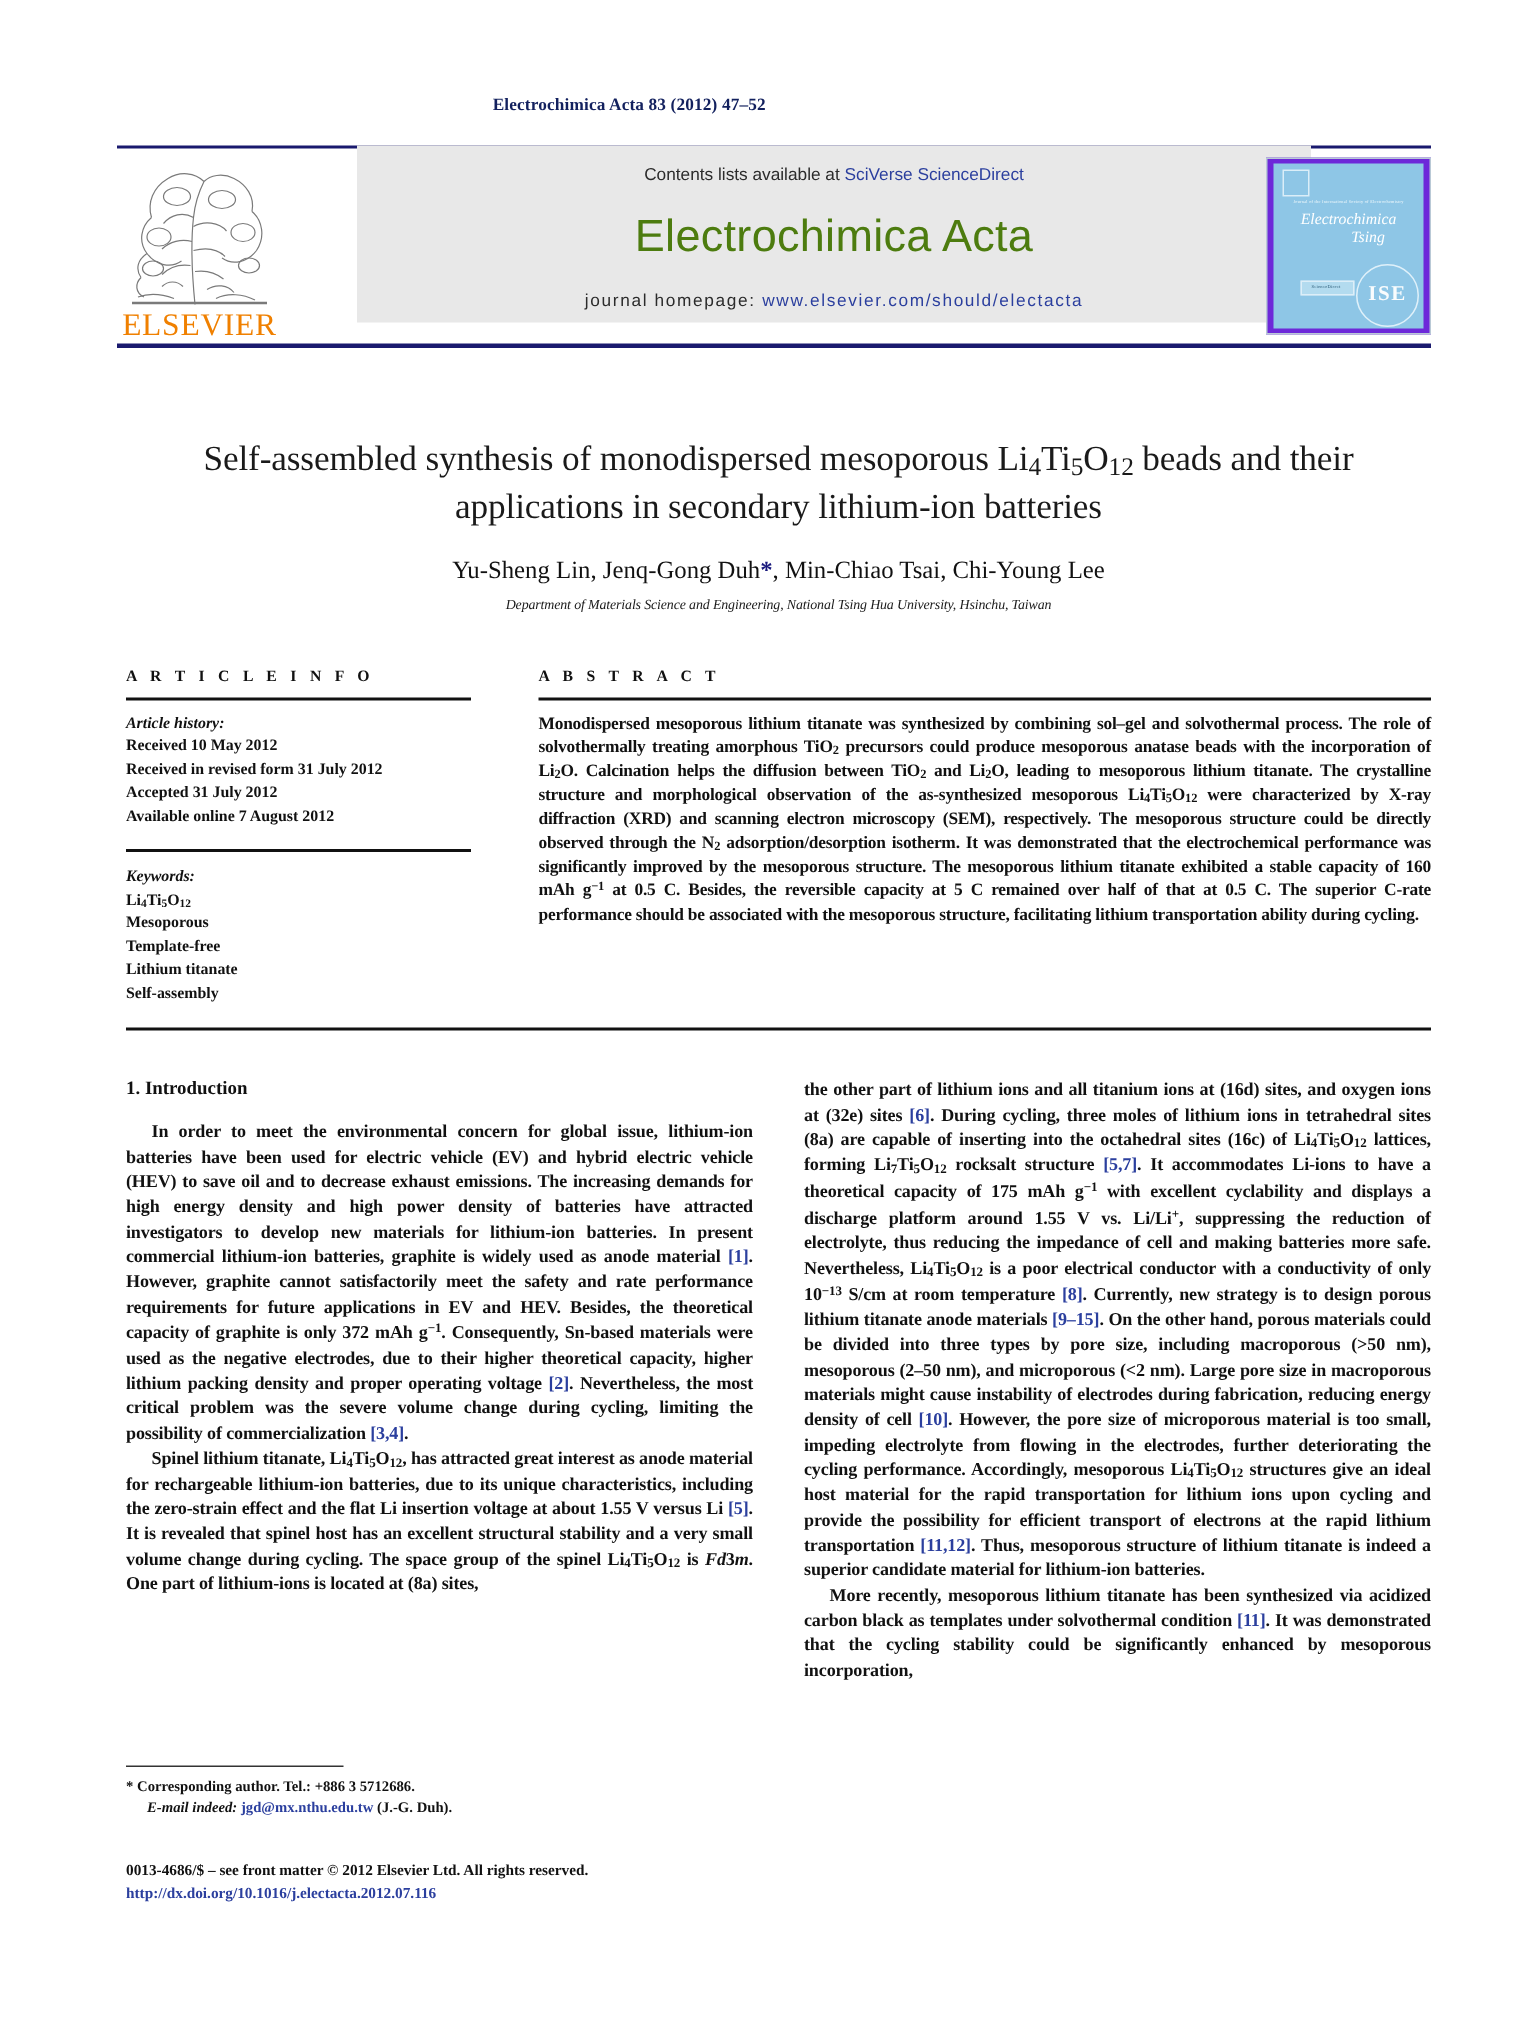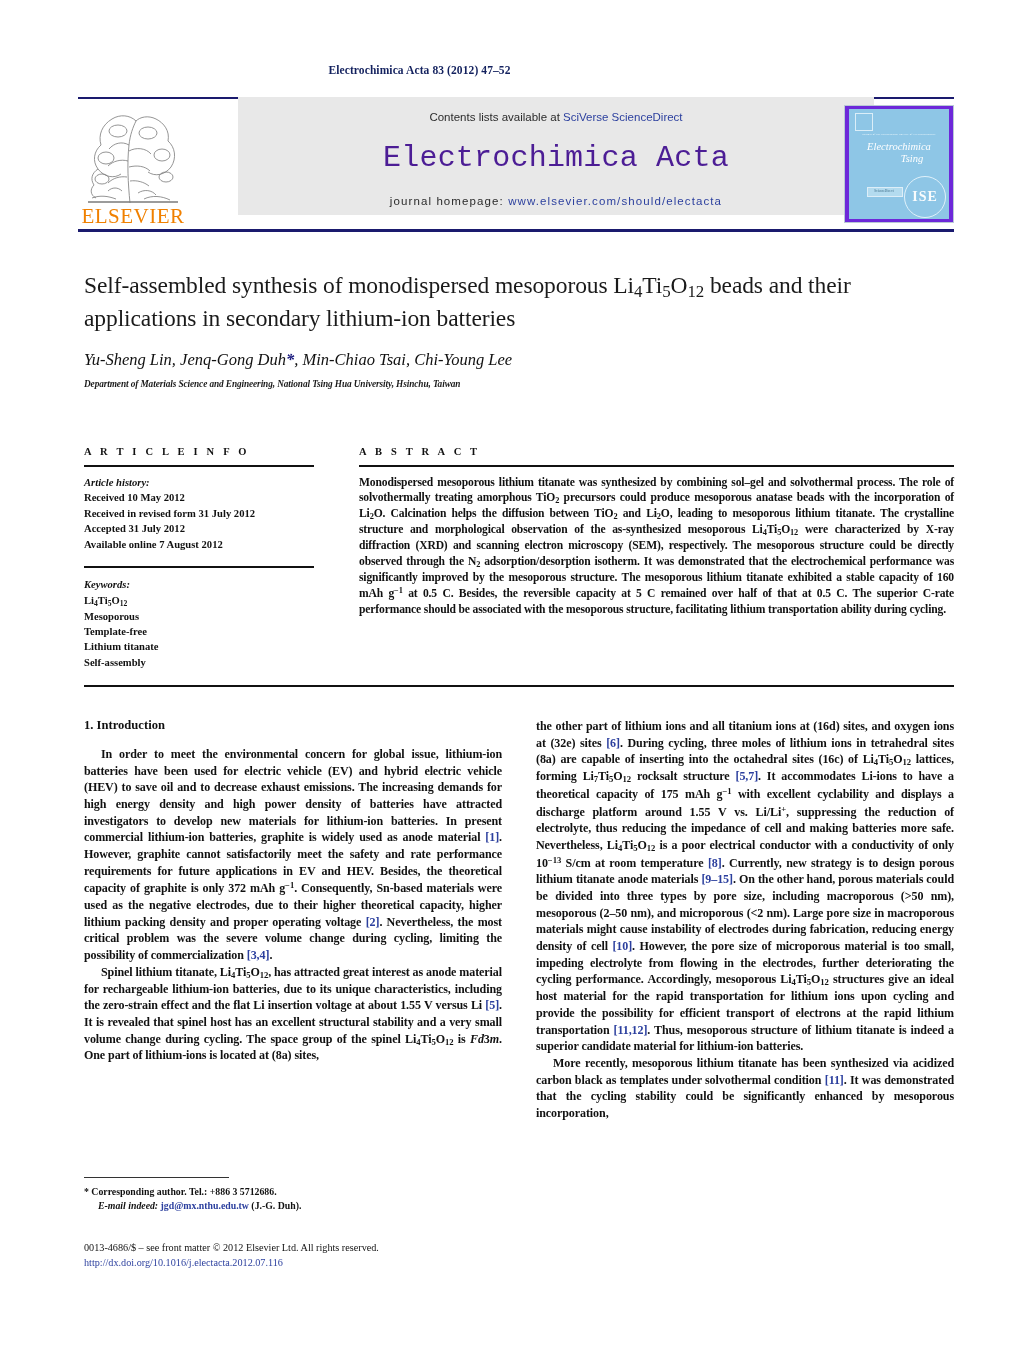--- a/index.html
+++ b/index.html
@@ -71,23 +71,23 @@
   .contents-line {
     font-family: "Liberation Sans", sans-serif;
     font-size: 11.5px;
     color: #2b2b2b;
     margin-top: 14px;
   }
   .contents-line .sd-link {
     color: #2b3f9e;
   }
   .journal-title {
-    font-family: Liberation Mono, monospace;
+    font-family: Liberation Sans, sans-serif;
     font-size: 30px;
-    color: #4c1d95;
+    color: #4d7c0f;
     margin-top: 18px;
     letter-spacing: 0.2px;
   }
   .homepage-line {
     font-family: "Liberation Sans", sans-serif;
     font-size: 11.5px;
     color: #2b2b2b;
     margin-top: 20px;
     letter-spacing: 1.1px;
   }
@@ -155,43 +155,43 @@
     letter-spacing: 1px;
     text-align: center;
     line-height: 40px;
     opacity: 0.95;
   }
 
   
   .title-block {
     position: absolute;
     left: 84px;
-    top: 270px;
+    top: 291px;
     width: 870px;
+    text-align: center;
   }
   .paper-title {
     font-size: 23.5px;
     line-height: 1.32;
     color: #1a1a1a;
     font-weight: normal;
     margin: 0;
     letter-spacing: -0.1px;
   }
   .authors {
     margin-top: 16px;
     font-size: 16.5px;
     color: #111111;
-    font-style: italic;
   }
   .authors .corr-star { color: #1a1a7e; font-weight: bold; }
   .affiliation {
     margin-top: 9px;
     font-size: 9.3px;
     font-style: italic;
-    font-weight: bold;
+    font-weight: normal;
     color: #1a1a1a;
     letter-spacing: -0.1px;
   }
 
   
   .info-abstract {
     position: absolute;
     left: 84px;
     top: 446px;
     width: 870px;
@@ -314,21 +314,21 @@
   .footnote-text .fn-em { font-style: italic; }
   .footnote-text .fn-link { color: #2b3f9e; }
 
   .imprint {
     position: absolute;
     left: 84px;
     top: 1240px;
     width: 560px;
     font-size: 10.2px;
     line-height: 1.5;
-    font-weight: normal;
+    font-weight: bold;
     color: #111111;
   }
   .imprint .doi { color: #2b3f9e; }
 
   sub { font-size: 0.72em; vertical-align: -0.22em; }
   sup { font-size: 0.72em; vertical-align: 0.45em; }
 </style>
 </head>
 <body>
 

